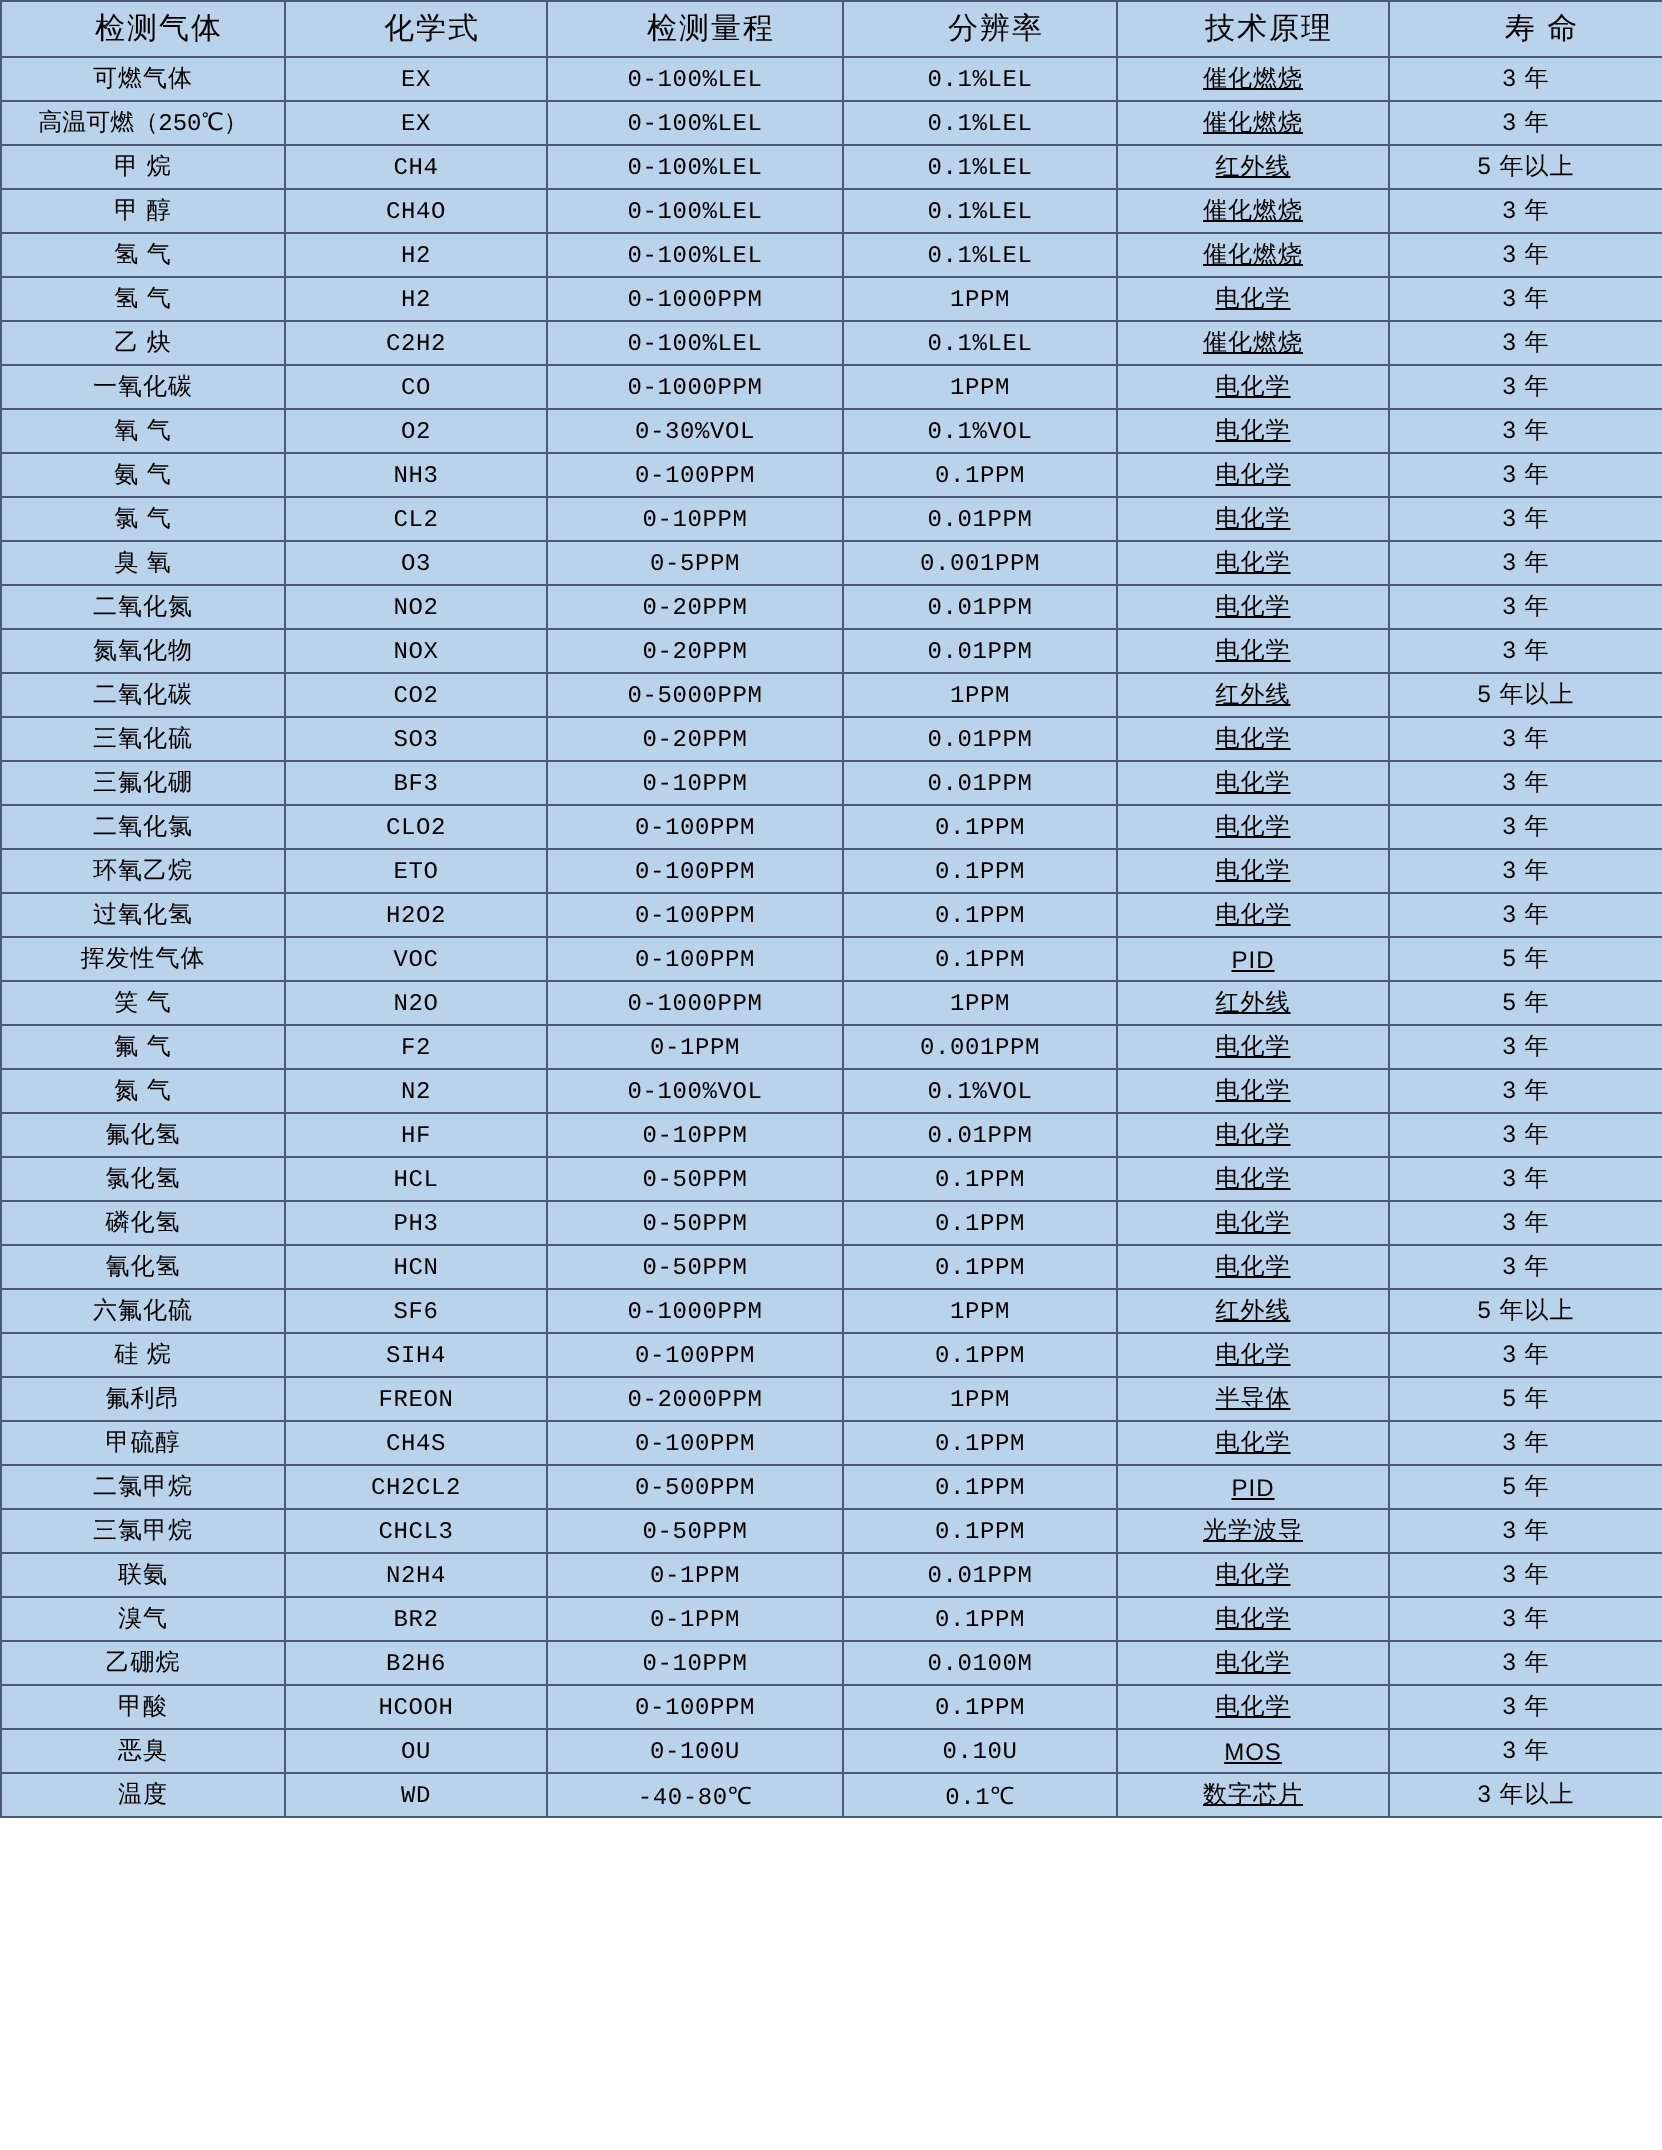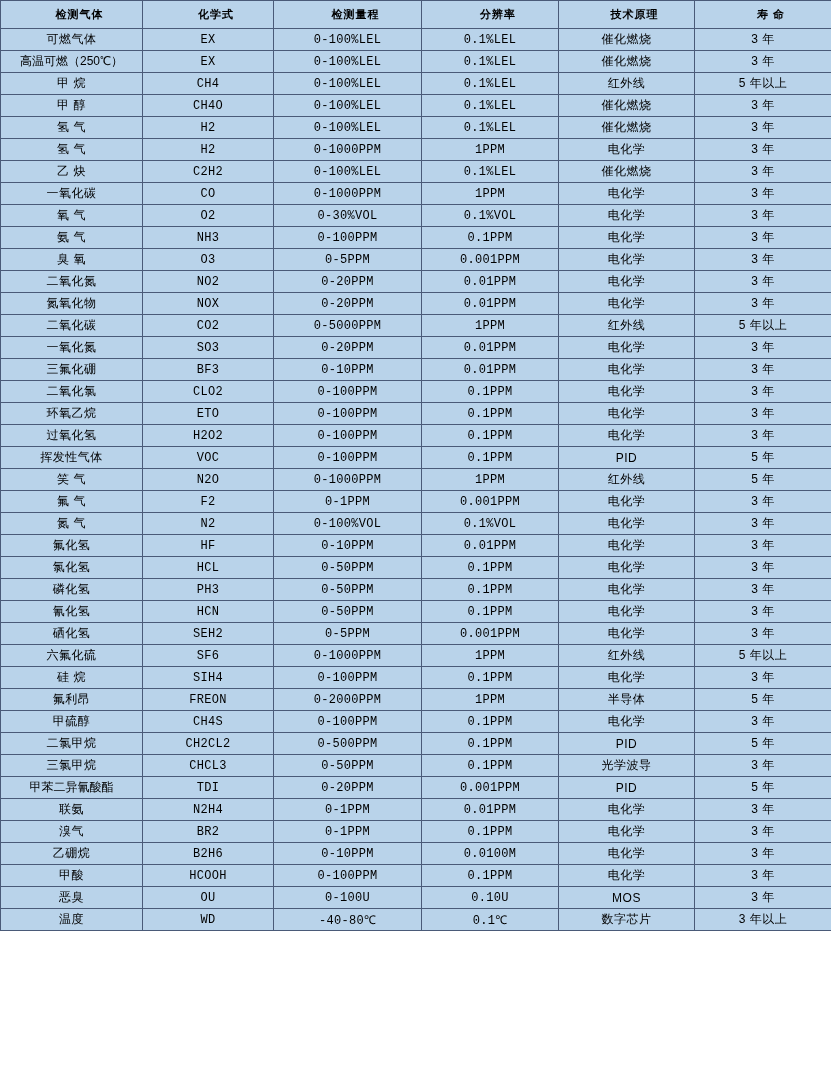--- a/index.html
+++ b/index.html
@@ -36,47 +36,49 @@
     text-align: center;
     vertical-align: middle;
     background: #b9d3ea;
     color: #000000;
     padding: 0;
     overflow: hidden;
     white-space: nowrap;
   }
   table.gas-table th {
     height: 27px;
-    font-size: 11px;
-    font-weight: bold;
+    font-size: 15px;
+    font-weight: normal;
     letter-spacing: 1px;
     font-family: "Liberation Sans", sans-serif;
     padding-left: 16px;
   }
   table.gas-table td {
     height: 21px;
     font-size: 12px;
     font-weight: normal;
   }
   td.cn {
     font-size: 13px;
     letter-spacing: 0.5px;
   }
   td.cn-tight {
     font-size: 12px;
     letter-spacing: 0;
+    font-family: Liberation Mono, monospace;
   }
   td.mono {
     font-family: "Liberation Mono", monospace;
     font-size: 11px;
     letter-spacing: 0.3px;
   }
   td.tech {
     font-size: 12px;
     letter-spacing: 0.5px;
+    text-decoration: underline;
   }
   td.life {
     font-size: 12px;
     letter-spacing: 0.5px;
     margin-left: 33px;
   }
 </style>
 </head>
 <body>
 
@@ -175,20 +177,28 @@
         </tr>
         <tr>
           <td class="cn">氨 气</td>
           <td class="mono">NH3</td>
           <td class="mono">0-100PPM</td>
           <td class="mono">0.1PPM</td>
           <td class="tech">电化学</td>
           <td class="life">3 年</td>
         </tr>
         <tr>
+          <td class="cn">氯 气</td>
+          <td class="mono">CL2</td>
+          <td class="mono">0-10PPM</td>
+          <td class="mono">0.01PPM</td>
+          <td class="tech">电化学</td>
+          <td class="life">3 年</td>
+        </tr>
+        <tr>
           <td class="cn">臭 氧</td>
           <td class="mono">O3</td>
           <td class="mono">0-5PPM</td>
           <td class="mono">0.001PPM</td>
           <td class="tech">电化学</td>
           <td class="life">3 年</td>
         </tr>
         <tr>
           <td class="cn">二氧化氮</td>
           <td class="mono">NO2</td>
@@ -207,21 +217,21 @@
         </tr>
         <tr>
           <td class="cn">二氧化碳</td>
           <td class="mono">CO2</td>
           <td class="mono">0-5000PPM</td>
           <td class="mono">1PPM</td>
           <td class="tech">红外线</td>
           <td class="life">5 年以上</td>
         </tr>
         <tr>
-          <td class="cn">一氧化氮</td>
+          <td class="cn">三氧化硫</td>
           <td class="mono">SO3</td>
           <td class="mono">0-20PPM</td>
           <td class="mono">0.01PPM</td>
           <td class="tech">电化学</td>
           <td class="life">3 年</td>
         </tr>
         <tr>
           <td class="cn">三氟化硼</td>
           <td class="mono">BF3</td>
           <td class="mono">0-10PPM</td>
@@ -311,28 +321,20 @@
         </tr>
         <tr>
           <td class="cn">氰化氢</td>
           <td class="mono">HCN</td>
           <td class="mono">0-50PPM</td>
           <td class="mono">0.1PPM</td>
           <td class="tech">电化学</td>
           <td class="life">3 年</td>
         </tr>
         <tr>
-          <td class="cn">硒化氢</td>
-          <td class="mono">SEH2</td>
-          <td class="mono">0-5PPM</td>
-          <td class="mono">0.001PPM</td>
-          <td class="tech">电化学</td>
-          <td class="life">3 年</td>
-        </tr>
-        <tr>
           <td class="cn">六氟化硫</td>
           <td class="mono">SF6</td>
           <td class="mono">0-1000PPM</td>
           <td class="mono">1PPM</td>
           <td class="tech">红外线</td>
           <td class="life">5 年以上</td>
         </tr>
         <tr>
           <td class="cn">硅 烷</td>
           <td class="mono">SIH4</td>
@@ -365,28 +367,20 @@
           <td class="tech">PID</td>
           <td class="life">5 年</td>
         </tr>
         <tr>
           <td class="cn">三氯甲烷</td>
           <td class="mono">CHCL3</td>
           <td class="mono">0-50PPM</td>
           <td class="mono">0.1PPM</td>
           <td class="tech">光学波导</td>
           <td class="life">3 年</td>
-        </tr>
-        <tr>
-          <td class="cn-tight">甲苯二异氰酸酯</td>
-          <td class="mono">TDI</td>
-          <td class="mono">0-20PPM</td>
-          <td class="mono">0.001PPM</td>
-          <td class="tech">PID</td>
-          <td class="life">5 年</td>
         </tr>
         <tr>
           <td class="cn">联氨</td>
           <td class="mono">N2H4</td>
           <td class="mono">0-1PPM</td>
           <td class="mono">0.01PPM</td>
           <td class="tech">电化学</td>
           <td class="life">3 年</td>
         </tr>
         <tr>

